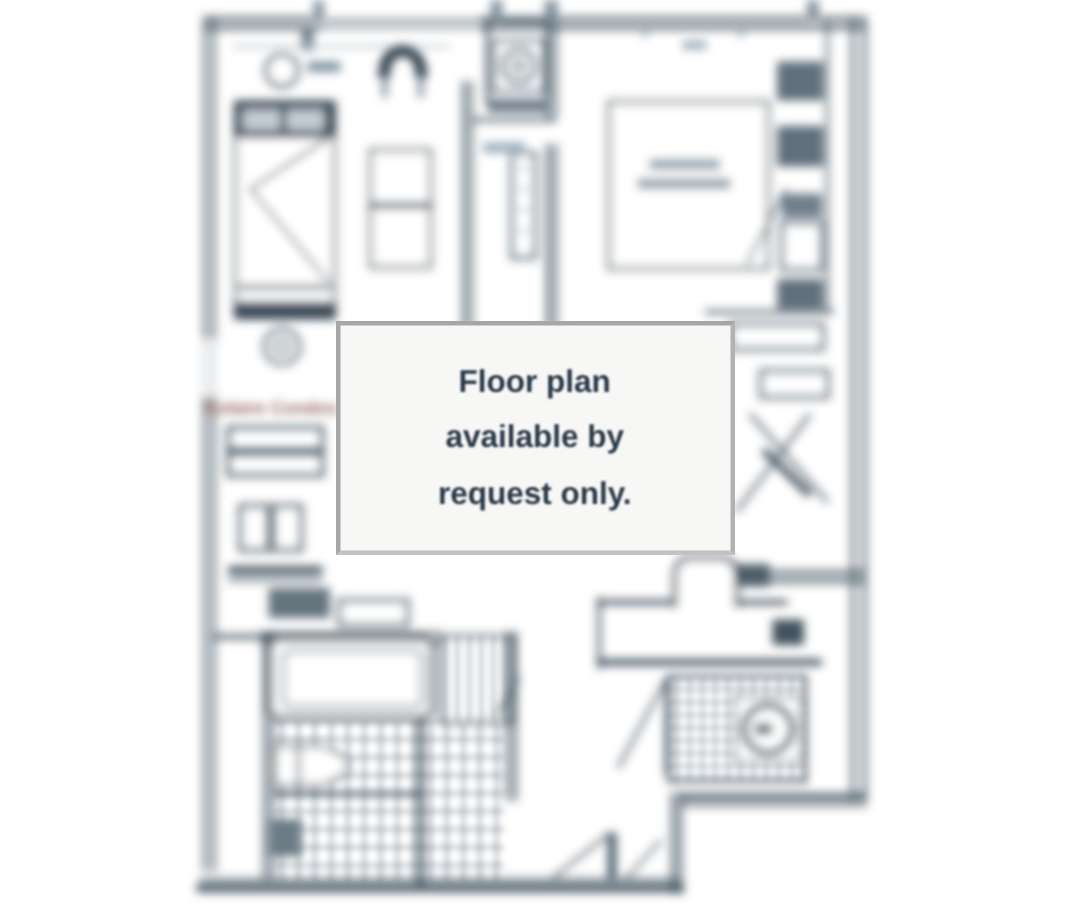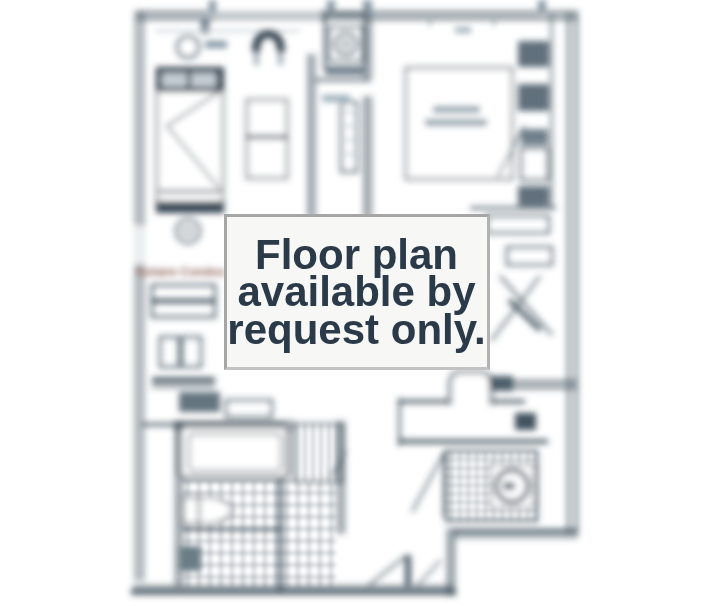--- a/index.html
+++ b/index.html
@@ -7,21 +7,21 @@
   #plan{position:absolute;left:0;top:0;}
   #box{
     position:absolute;left:223.5px;top:214px;width:266px;height:156px;
     box-sizing:border-box;
     background:#f7f7f6;border:3px solid #a6a6a6;
     border-bottom-color:#c2c2c2;border-right-color:#b2b2b2;
     display:flex;align-items:center;justify-content:center;
   }
   #box .txt{
     font-family:"Liberation Sans",sans-serif;font-weight:bold;
-    font-size:42px;line-height:37.5px;color:#2b3a49;text-align:center;
+    font-size:21px;line-height:37.5px;color:#2b3a49;text-align:center;
     filter:blur(0.7px);
   }
 </style>
 </head>
 <body>
 <div id="stage">
 <svg id="plan" width="712" height="606" viewBox="0 0 712 606">
 <defs>
   <filter id="blur" x="-20%" y="-20%" width="140%" height="140%">
     <feGaussianBlur stdDeviation="3.3"></feGaussianBlur>

